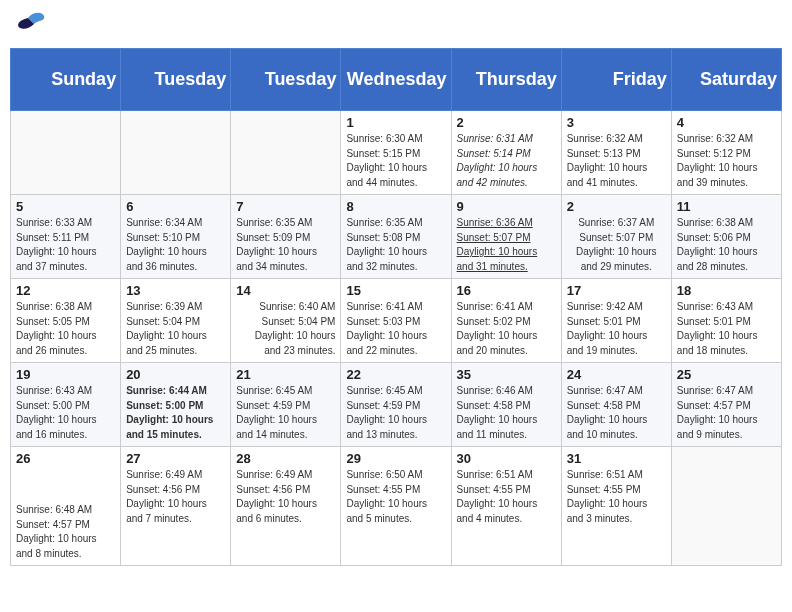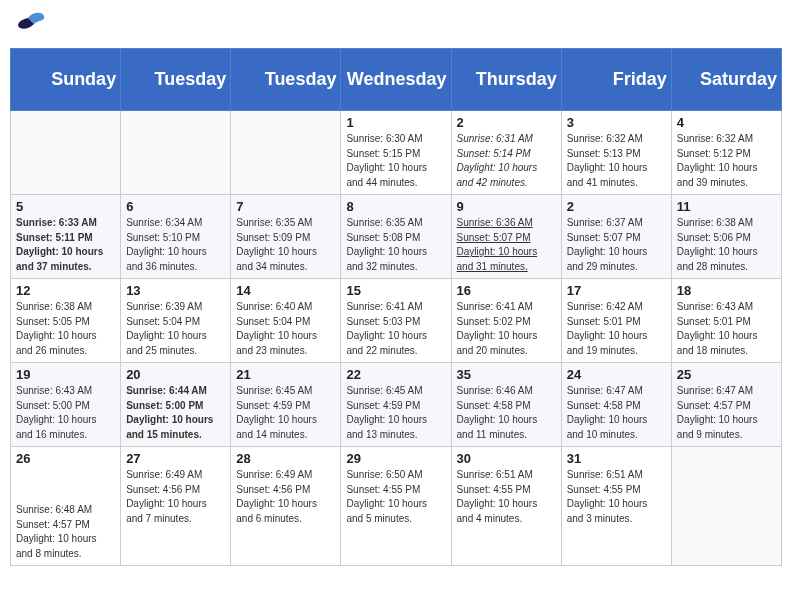--- a/index.html
+++ b/index.html
@@ -155,21 +155,21 @@
           <span class="day-num">4</span>
           <div class="cell-content" style="white-space: pre-line;">Sunrise: 6:32 AM
 Sunset: 5:12 PM
 Daylight: 10 hours
 and 39 minutes.</div>
         </td>
       </tr>
       <tr>
         <td>
           <span class="day-num">5</span>
-          <div class="cell-content" style="white-space: pre-line; font-weight: bold;">Sunrise: 6:33 AM
+          <div class="cell-content" style="white-space: pre-line;">Sunrise: 6:33 AM
 Sunset: 5:11 PM
 Daylight: 10 hours
 and 37 minutes.</div>
         </td>
         <td>
           <span class="day-num">6</span>
           <div class="cell-content" style="white-space: pre-line;">Sunrise: 6:34 AM
 Sunset: 5:10 PM
 Daylight: 10 hours
 and 36 minutes.</div>
@@ -190,21 +190,21 @@
         </td>
         <td>
           <span class="day-num">9</span>
           <div class="cell-content" style="white-space: pre-line; text-decoration: underline;">Sunrise: 6:36 AM
 Sunset: 5:07 PM
 Daylight: 10 hours
 and 31 minutes.</div>
         </td>
         <td>
           <span class="day-num">2</span>
-          <div class="cell-content" style="white-space: pre-line;">Sunrise: 6:37 AM
+          <div class="cell-content" style="white-space: pre-line; text-align: center;">Sunrise: 6:37 AM
 Sunset: 5:07 PM
 Daylight: 10 hours
 and 29 minutes.</div>
         </td>
         <td>
           <span class="day-num">11</span>
           <div class="cell-content" style="white-space: pre-line;">Sunrise: 6:38 AM
 Sunset: 5:06 PM
 Daylight: 10 hours
 and 28 minutes.</div>
@@ -220,42 +220,42 @@
         </td>
         <td>
           <span class="day-num">13</span>
           <div class="cell-content" style="white-space: pre-line;">Sunrise: 6:39 AM
 Sunset: 5:04 PM
 Daylight: 10 hours
 and 25 minutes.</div>
         </td>
         <td>
           <span class="day-num">14</span>
-          <div class="cell-content" style="white-space: pre-line;">Sunrise: 6:40 AM
+          <div class="cell-content" style="white-space: pre-line; text-align: right;">Sunrise: 6:40 AM
 Sunset: 5:04 PM
 Daylight: 10 hours
 and 23 minutes.</div>
         </td>
         <td>
           <span class="day-num">15</span>
           <div class="cell-content" style="white-space: pre-line;">Sunrise: 6:41 AM
 Sunset: 5:03 PM
 Daylight: 10 hours
 and 22 minutes.</div>
         </td>
         <td>
           <span class="day-num">16</span>
           <div class="cell-content" style="white-space: pre-line;">Sunrise: 6:41 AM
 Sunset: 5:02 PM
 Daylight: 10 hours
 and 20 minutes.</div>
         </td>
         <td>
           <span class="day-num">17</span>
-          <div class="cell-content" style="white-space: pre-line;">Sunrise: 6:42 AM
+          <div class="cell-content" style="white-space: pre-line;">Sunrise: 9:42 AM
 Sunset: 5:01 PM
 Daylight: 10 hours
 and 19 minutes.</div>
         </td>
         <td>
           <span class="day-num">18</span>
           <div class="cell-content" style="white-space: pre-line;">Sunrise: 6:43 AM
 Sunset: 5:01 PM
 Daylight: 10 hours
 and 18 minutes.</div>

